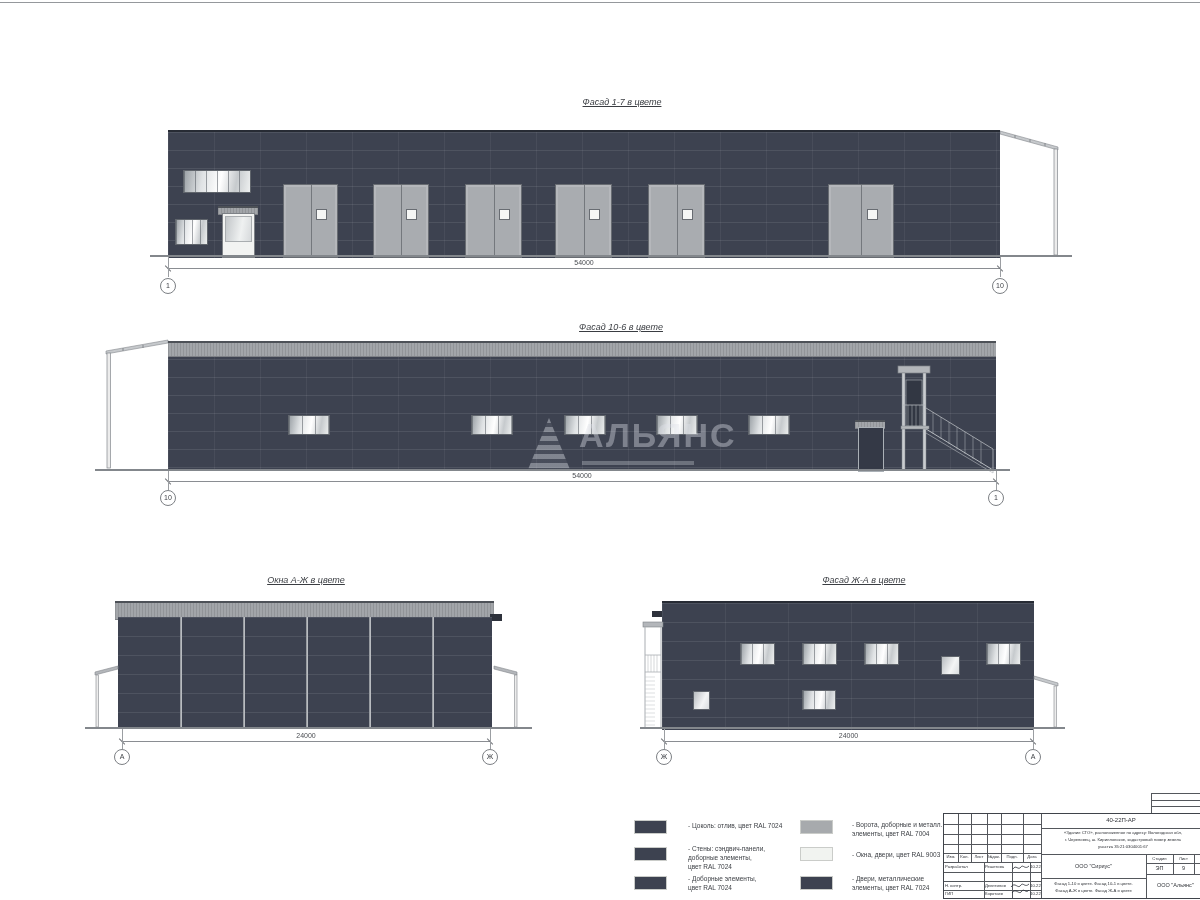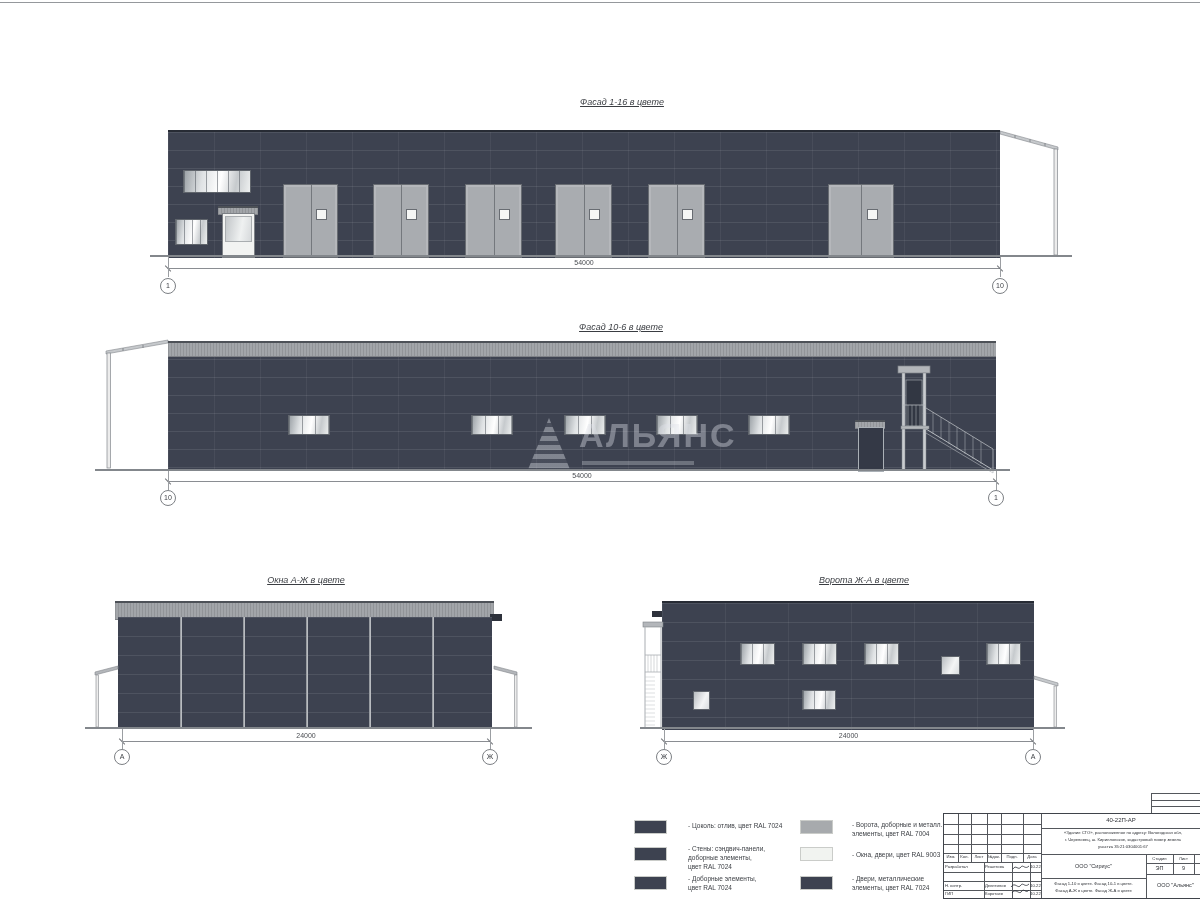--- a/index.html
+++ b/index.html
@@ -70,21 +70,21 @@
   .vl{position:absolute;width:1px;background:#54575c}
   .tb-t{position:absolute;font-size:4.2px;color:#303338;text-align:center;overflow:hidden}
   .pre{white-space:pre-line}
   svg{display:block}
 </style>
 </head>
 <body>
 
 <div class="abs top-edge"></div>
 
-<div class="abs title" style="left:622px;top:97px">Фасад 1-16 в цвете</div>
+<div class="abs title" style="left:622px;top:97px">Фасад 1-7 в цвете</div>
 <div class="abs wall" style="left:168px;top:130px;width:832px;height:126px"></div>
 <div class="abs win p11" style="left:183px;top:170px;width:66px;height:21px"></div>
 <div class="abs win p8" style="left:175px;top:219px;width:31px;height:24px"></div>
 <div class="abs band" style="left:218px;top:206px;width:40px;height:6px"></div>
 <div class="abs entry" style="left:222px;top:213px;width:31px;height:43px">
   <i class="glass"></i>
 </div>
 <div class="abs gate" style="left:283px;top:184px;width:53px;height:72px">
     <i class="split"></i>
     <i class="gwin"></i>
@@ -204,21 +204,21 @@
 <div class="abs dim" style="left:122px;top:741px;width:368px">
   <i class="t1"></i>
     <i class="t2"></i>
   <span class="lbl">24000</span>
 </div>
 <div class="abs lead" style="left:122px;top:729px;height:20px"></div>
 <div class="abs lead" style="left:490px;top:729px;height:20px"></div>
 <div class="abs bub" style="left:122px;top:749px">А</div>
 <div class="abs bub" style="left:490px;top:749px">Ж</div>
 
-<div class="abs title" style="left:864px;top:575px">Ворота Ж-А в цвете</div>
+<div class="abs title" style="left:864px;top:575px">Фасад Ж-А в цвете</div>
 <div class="abs nib" style="left:652px;top:611px;width:11px;height:6px"></div>
 <div class="abs wall v63" style="left:662px;top:601px;width:372px;height:127px"></div>
 <svg class="abs" style="left:638px;top:615px" width="28" height="115">
   <rect x="5" y="7" width="20" height="5" fill="#b3b6ba" stroke="#7e8287" stroke-width="0.6"></rect>
   <line x1="7" y1="12" x2="7" y2="113" stroke="#a9adb2" stroke-width="1"></line>
   <line x1="23" y1="12" x2="23" y2="113" stroke="#a9adb2" stroke-width="1"></line>
   <line x1="7" y1="40" x2="23" y2="40" stroke="#a9adb2" stroke-width="0.8"></line>
   <line x1="7" y1="57" x2="23" y2="57" stroke="#a9adb2" stroke-width="0.8"></line>
   <line x1="10" y1="40" x2="10" y2="57" stroke="#a9adb2" stroke-width="0.5"></line>
     <line x1="13" y1="40" x2="13" y2="57" stroke="#a9adb2" stroke-width="0.5"></line>

